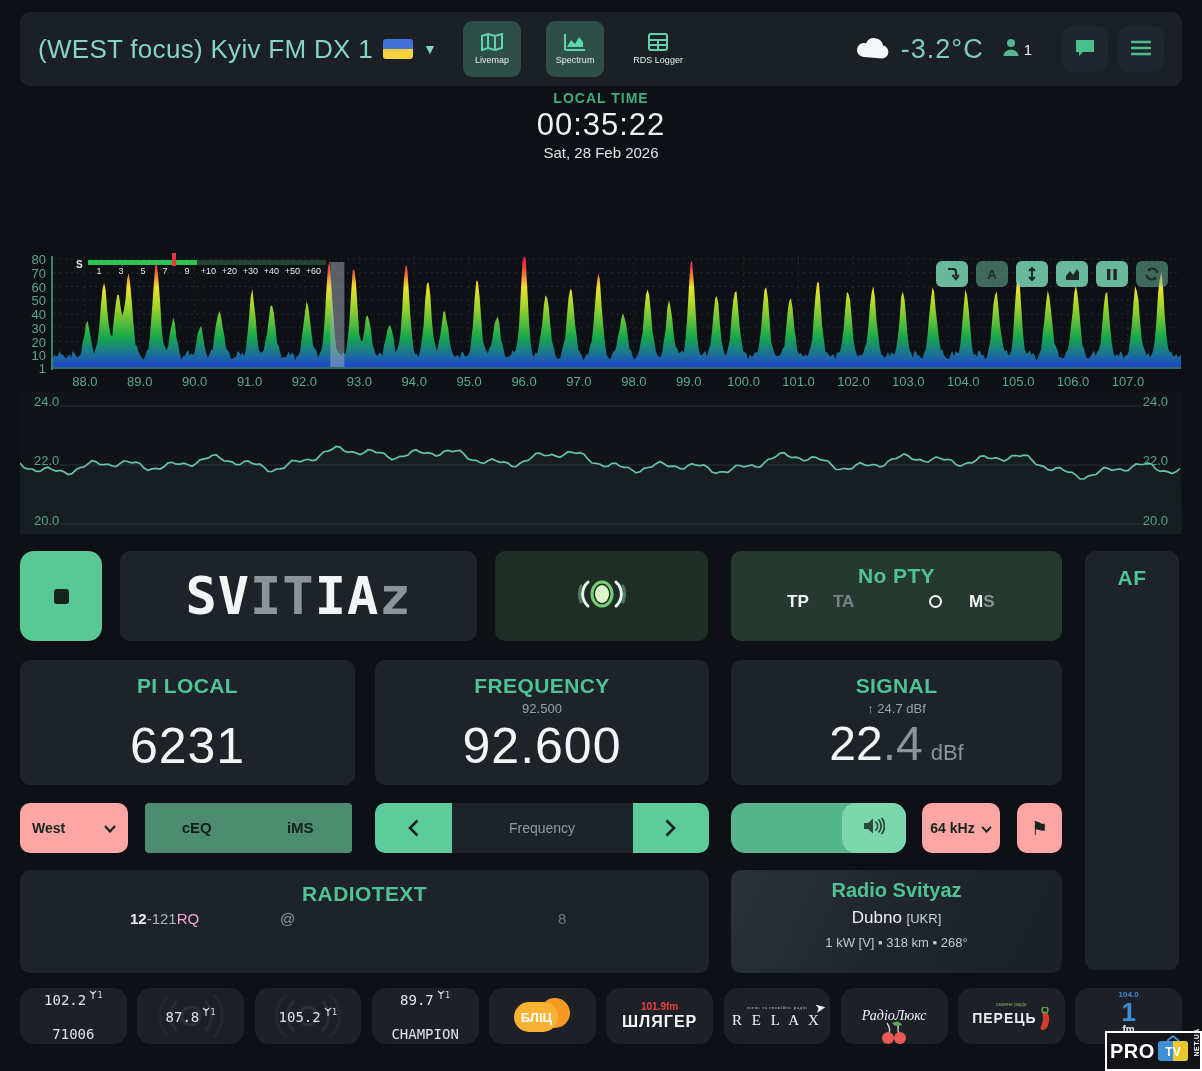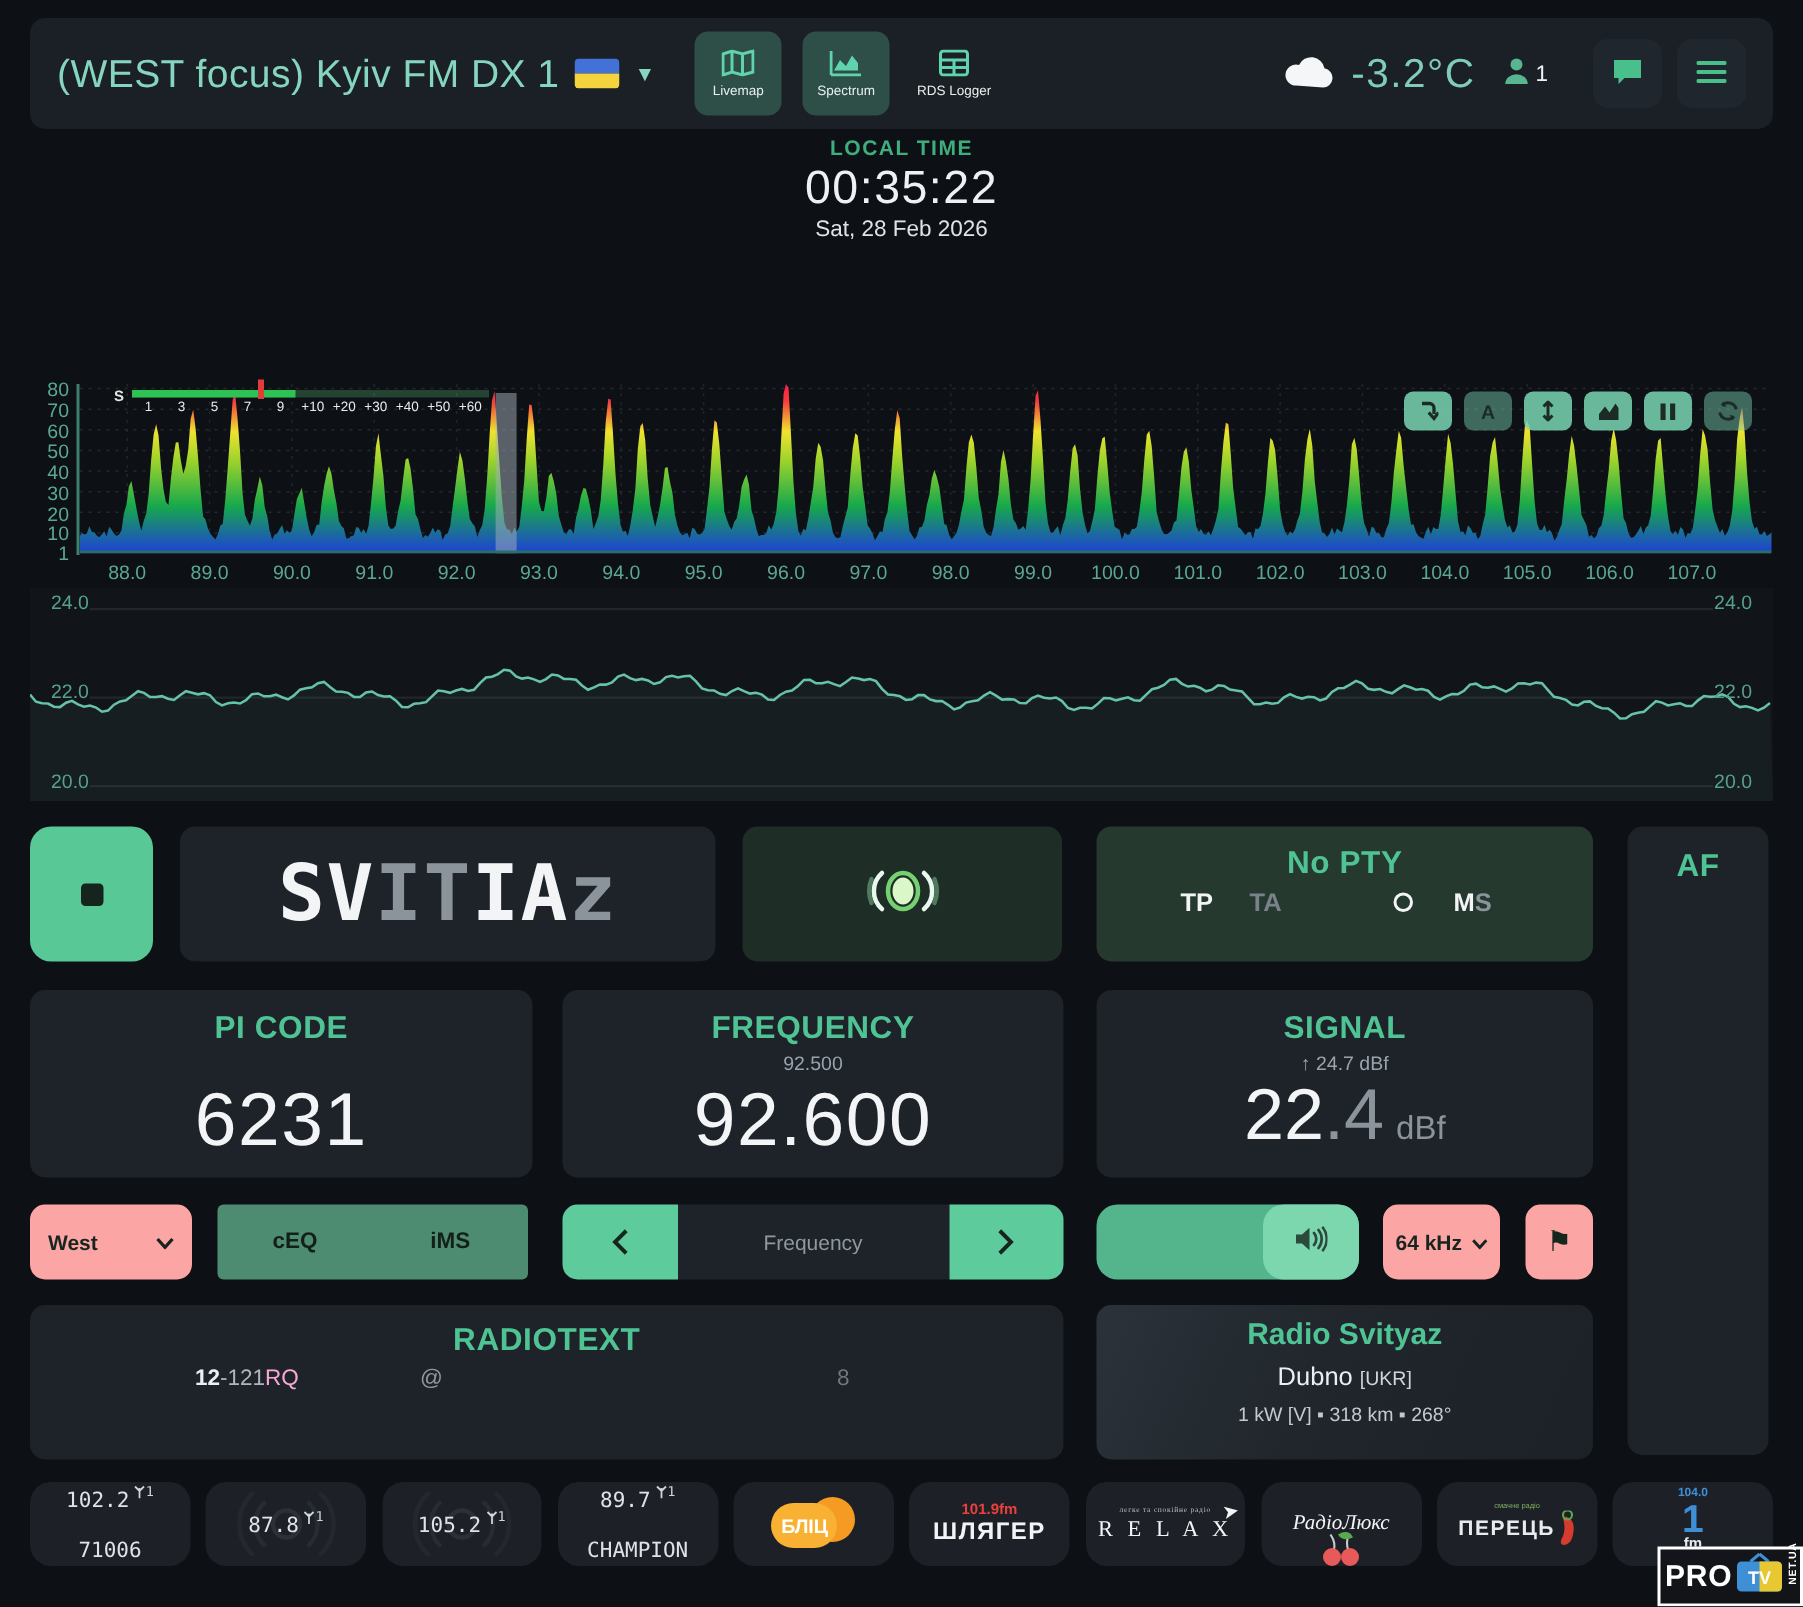--- a/index.html
+++ b/index.html
@@ -9,21 +9,21 @@
 
   
   .header { position:absolute; left:20px; top:12px; width:1162px; height:74px;
             background:#1a2026; border-radius:10px; display:flex; align-items:center; padding:0 18px; }
   .server-title { font-size:26px; color:#85d5bf; font-weight:500; letter-spacing:.3px; cursor:pointer;
                   display:flex; align-items:center; gap:10px; }
   .ua-flag { width:30px; height:20px; border-radius:3px; overflow:hidden; display:inline-block; }
   .ua-flag .b1 { display:block; width:100%; height:50%; background:#4272d7; }
   .ua-flag .b2 { display:block; width:100%; height:50%; background:#f4d33f; }
   .chev { color:#85d5bf; font-size:14px; }
-  .nav { display:flex; gap:14px; margin-left:26px; }
+  .nav { display:flex; gap:25px; margin-left:26px; }
   .nav-btn { width:58px; height:56px; border-radius:9px; border:none; background:transparent;
              display:flex; flex-direction:column; align-items:center; justify-content:center; gap:4px; cursor:pointer; }
   .nav-btn.active { background:rgba(99,199,160,.28); }
   .nav-btn svg { display:block; }
   .nav-btn .lbl { font-size:9px; color:#e6efeb; }
   .hspacer { flex:1; }
   .weather { display:flex; align-items:center; gap:10px; margin-right:18px; }
   .temp { font-size:27px; color:#7fcdb9; font-weight:400; letter-spacing:1px; }
   .listeners { display:flex; align-items:center; gap:4px; margin-right:20px; }
   .listeners .cnt { font-size:15px; color:#eef1f4; }
@@ -447,21 +447,21 @@
       <span class="st-circle"></span>
       <span class="ms"><span class="m">M</span><span class="s2">S</span></span>
     </div>
   </div>
 
   <div class="card af-panel">
     <div class="card-title">AF</div>
   </div>
 
   <div class="card pi-panel">
-    <div class="card-title">PI CODE</div>
+    <div class="card-title">PI LOCAL</div>
     <div class="big-val">6231</div>
   </div>
 
   <div class="card freq-panel">
     <div class="card-title">FREQUENCY</div>
     <div class="sub-val">92.500</div>
     <div class="big-val">92.600</div>
   </div>
 
   <div class="card sig2-panel">

